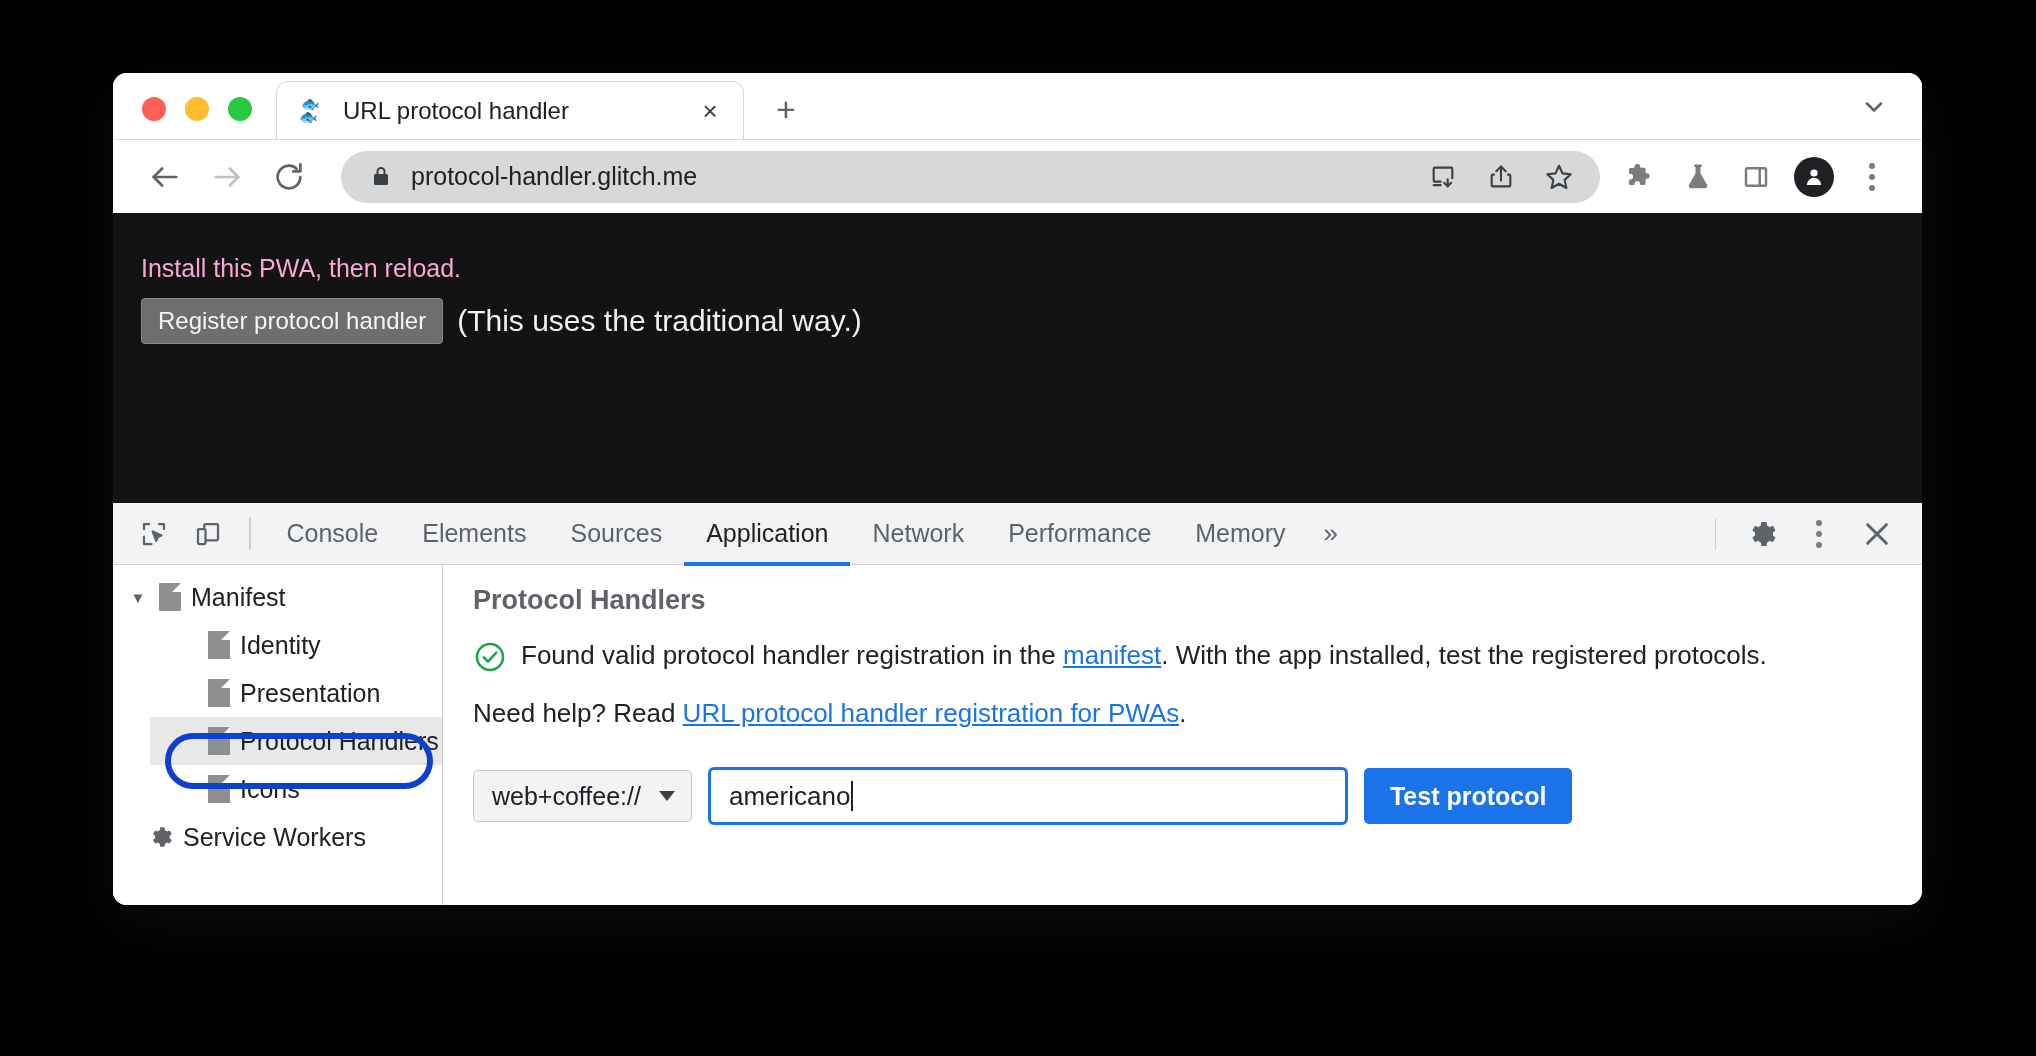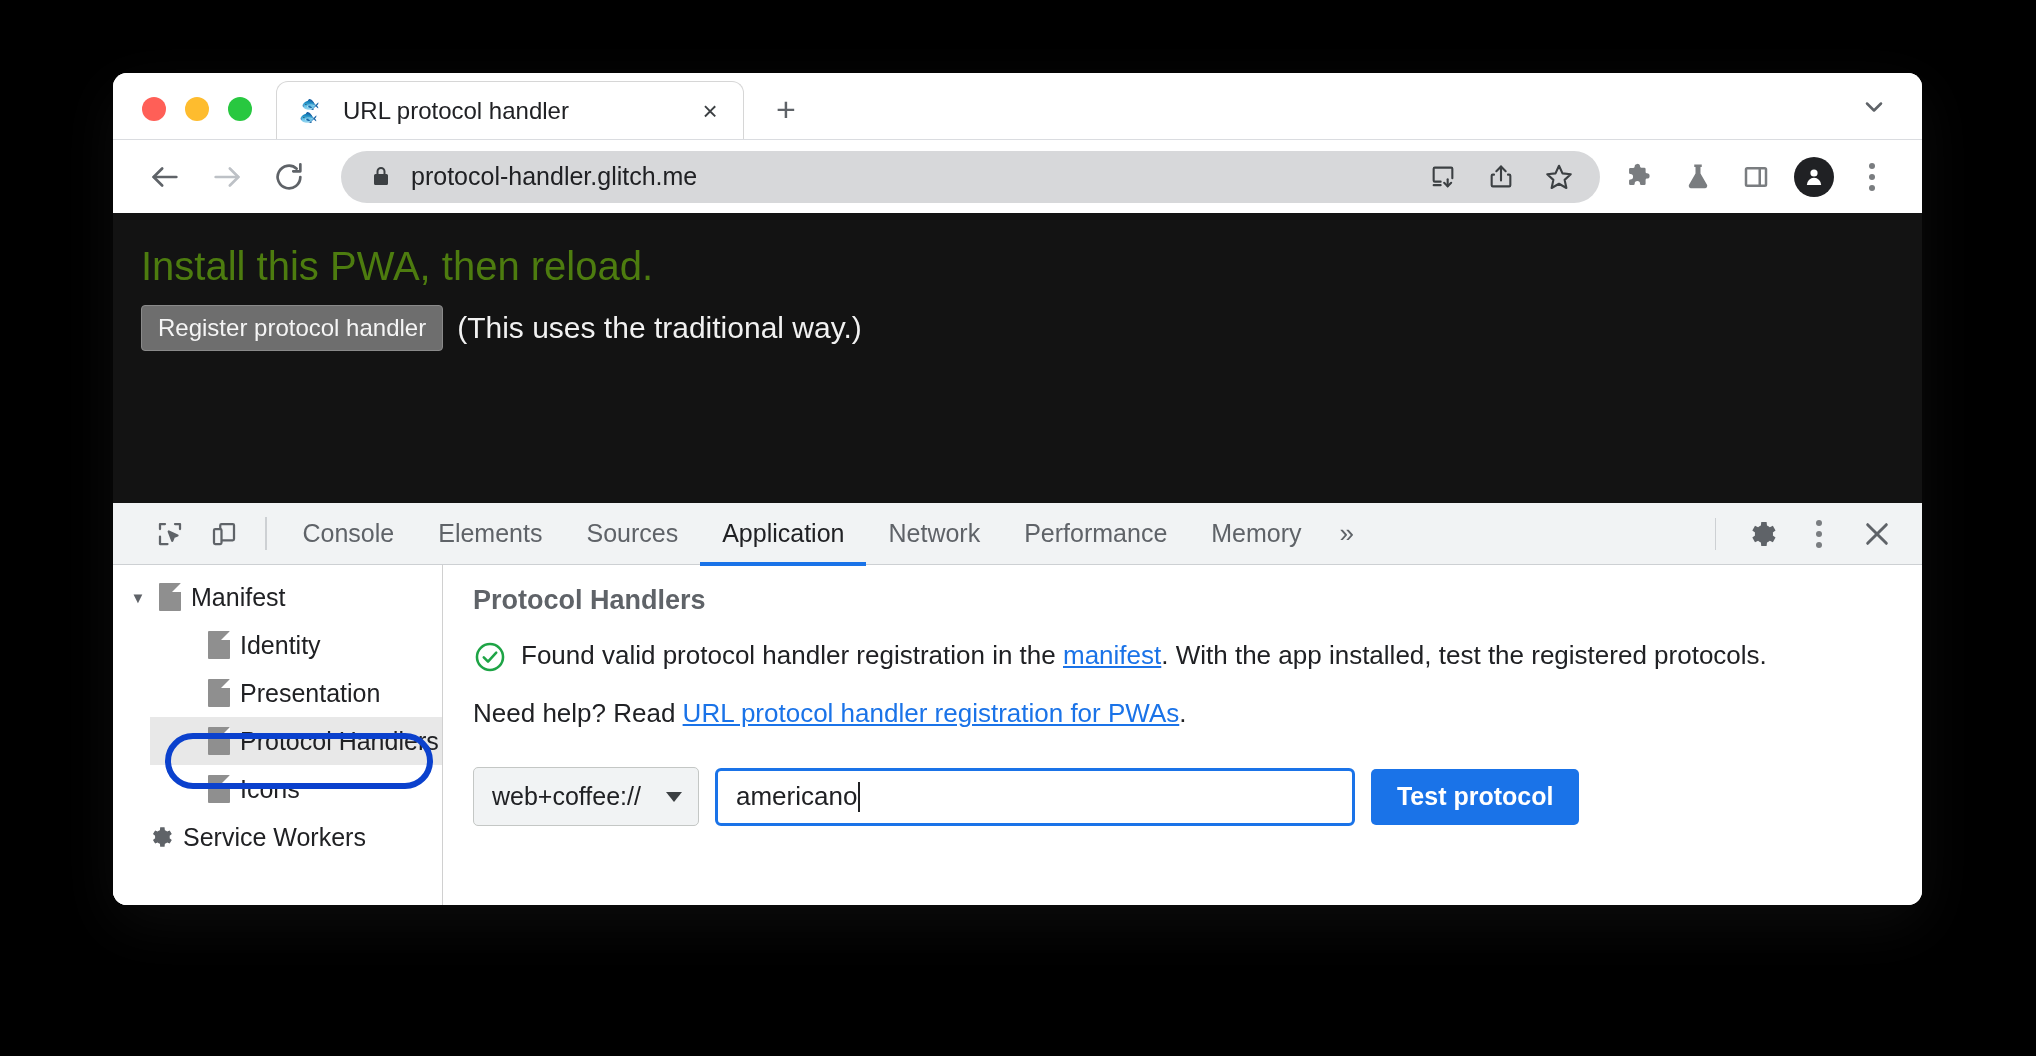--- a/index.html
+++ b/index.html
@@ -139,41 +139,41 @@
   .dots-v { display: flex; flex-direction: column; gap: 5px; align-items: center; }
   .dots-v i { width: 6px; height: 6px; border-radius: 50%; background: #7a7d80; display: block; }
 
   
   .viewport {
     background: #131313;
     height: 290px;
     padding: 28px 0 0 28px;
     color: #ffffff;
   }
-  .pg-line1 { font-size: 40px; line-height: 1.25; color: #4d7c0f; margin-bottom: 14px; }
+  .pg-line1 { font-size: 25px; line-height: 1.25; color: #f9a8d4; margin-bottom: 14px; margin-top: 12px; }
   .pg-row { display: flex; align-items: center; gap: 14px; }
   .pg-button {
     background: #6e6e6e;
     color: #f5f5f5;
     border: 1px solid #8a8a8a;
     border-radius: 4px;
     font-size: 24px;
     padding: 8px 16px;
     font-family: "Liberation Sans", sans-serif;
   }
   .pg-note { font-size: 30px; color: #f1f1f1; }
 
   
   .devtools { background: #fff; height: calc(832px - 66px - 74px - 290px); display: flex; flex-direction: column; }
   .dt-toolbar {
     height: 62px;
     background: #f1f3f4;
     border-bottom: 1.5px solid #cdd0d3;
     display: flex; align-items: stretch;
-    padding-left: 30px;
+    padding-left: 14px;
     position: relative;
   }
   .dt-iconbtn {
     width: 54px;
     display: flex; align-items: center; justify-content: center;
     color: #5f6368;
   }
   .dt-sep { width: 1.5px; background: #cdd0d3; margin: 14px 14px; }
   .dt-tabs { display: flex; align-items: stretch; }
   .dt-tab {
@@ -259,27 +259,27 @@
     margin-bottom: 22px;
   }
   .info-row { display: flex; gap: 14px; align-items: flex-start; margin-bottom: 20px; }
   .check-icon { flex: 0 0 34px; margin-top: 2px; }
   .info-text { font-size: 26px; line-height: 1.33; color: #202124; max-width: 1340px; }
   a.link { color: #1a73e8; text-decoration: underline; }
   .help-line { font-size: 26px; color: #202124; margin-bottom: 38px; }
 
   .form-row { display: flex; align-items: center; gap: 16px; }
   .select {
-    height: 59px;
+    height: 52px;
     background: #f1f3f4;
     border: 1.5px solid #c4c7c5;
     border-radius: 5px;
     display: flex; align-items: center;
     padding: 0 16px 0 18px;
-    gap: 25px;
+    gap: 18px;
     font-size: 25px;
     color: #202124;
   }
   .caret { width: 0; height: 0; border-left: 8px solid transparent; border-right: 8px solid transparent; border-top: 10px solid #3c4043; }
   .text-input {
     flex: 1;
     max-width: 640px;
     height: 58px;
     border: 3px solid #1a73e8;
     border-radius: 6px;

